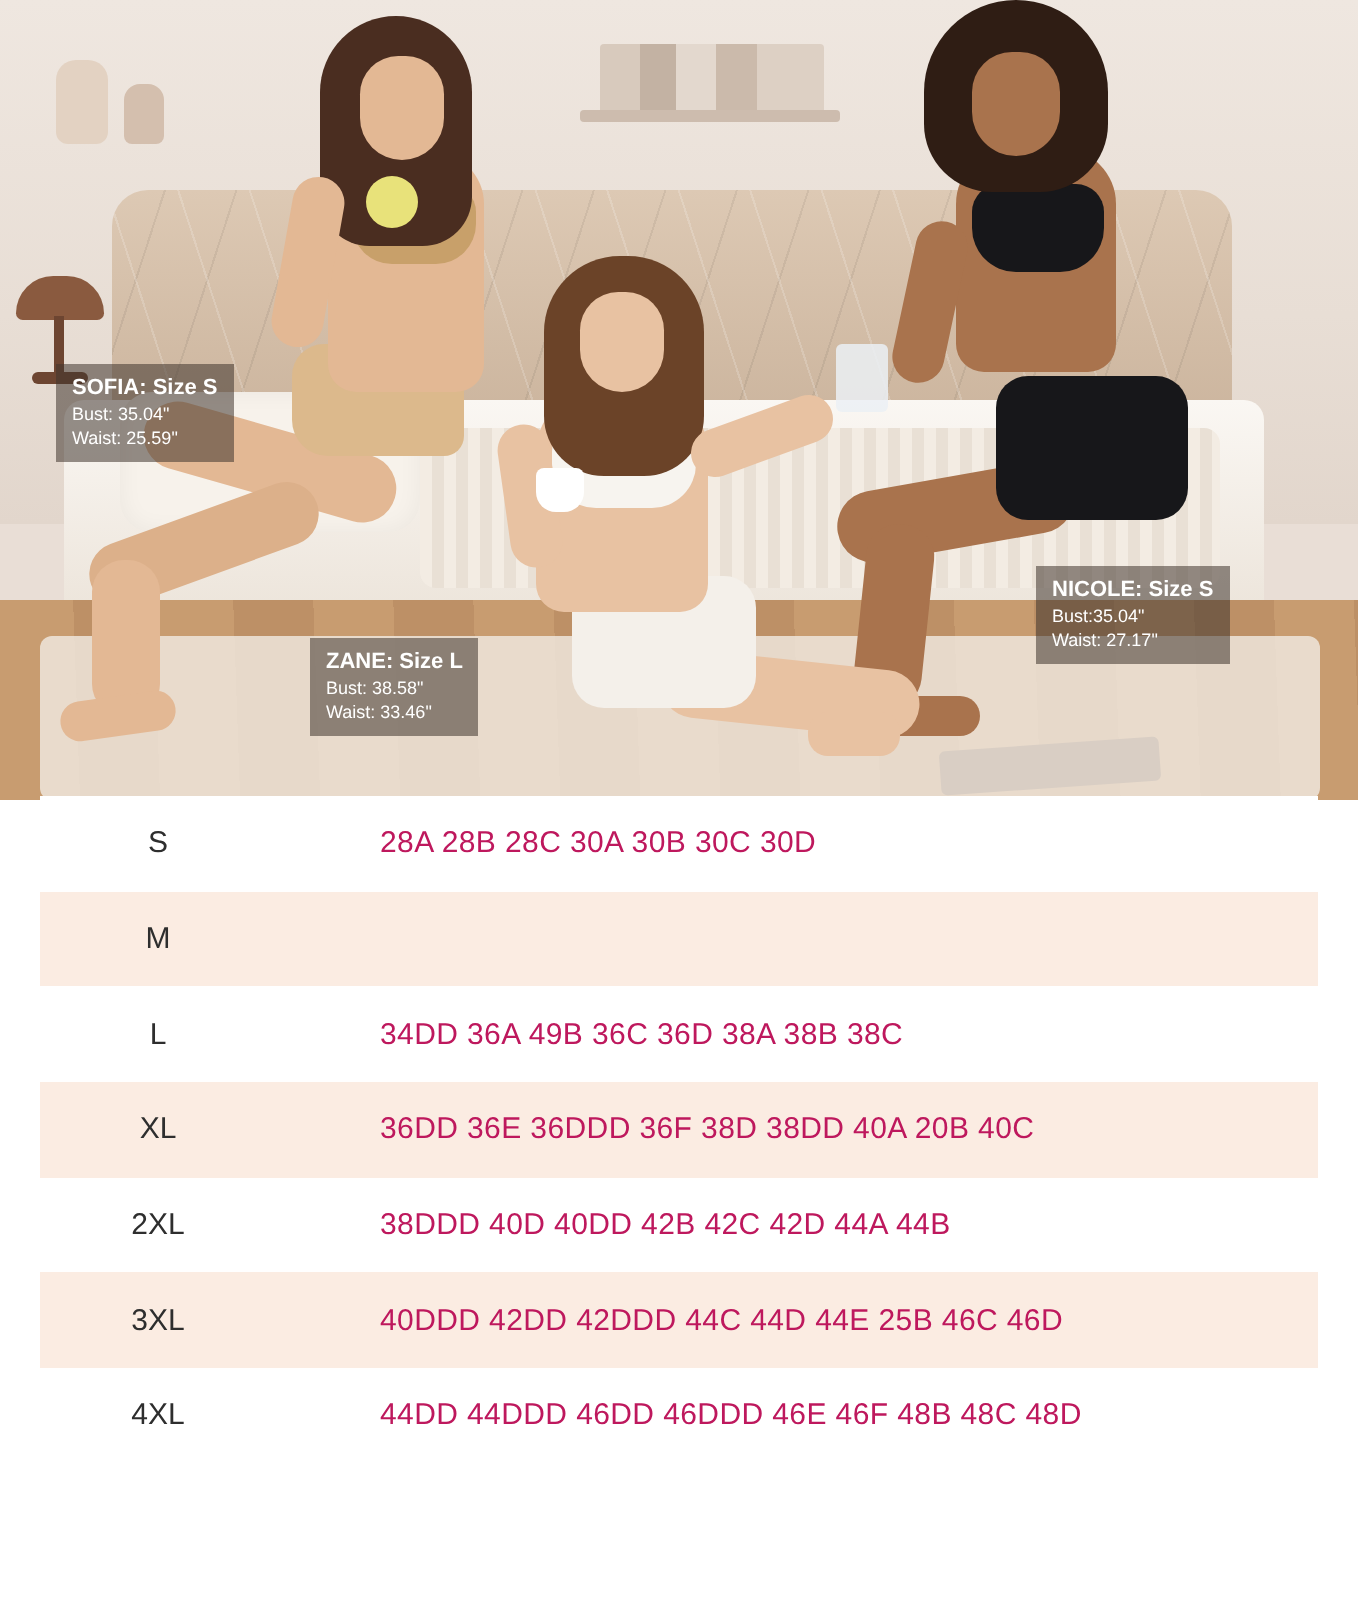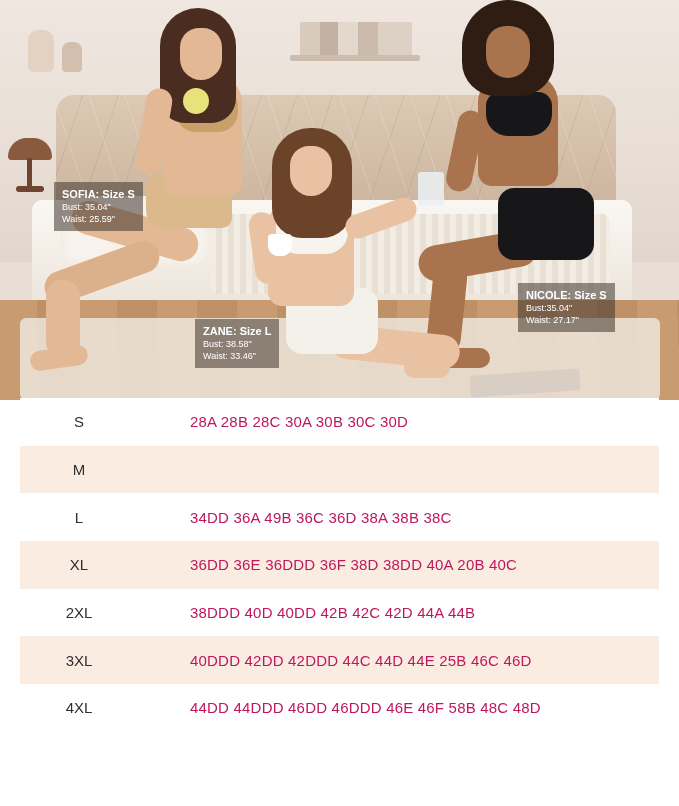--- a/index.html
+++ b/index.html
@@ -334,22 +334,22 @@
   .callout .name {
     font-size: 11px;
     font-weight: bold;
     display: block;
     margin-bottom: 1px;
   }
   .callout .meas {
     font-size: 9px;
     display: block;
   }
-  #callout-sofia  { left: 28px;  top: 182px; margin-left: 26px; }
-  #callout-zane   { left: 155px; top: 319px; margin-left: 40px; }
+  #callout-sofia  { left: 28px;  top: 182px; }
+  #callout-zane   { left: 155px; top: 319px; }
   #callout-nicole { left: 518px; top: 283px; }
 
   
   .chart {
     position: absolute;
     left: 20px;
     top: 398px;
     width: 639px;
     height: 386px;
     background: #ffffff;
@@ -497,17 +497,17 @@
     <div class="row plain">
       <div class="cell-size">2XL</div>
       <div class="cell-cups">38DDD 40D 40DD 42B 42C 42D 44A 44B</div>
     </div>
     <div class="row alt">
       <div class="cell-size">3XL</div>
       <div class="cell-cups">40DDD 42DD 42DDD 44C 44D 44E 25B 46C 46D</div>
     </div>
     <div class="row plain">
       <div class="cell-size">4XL</div>
-      <div class="cell-cups">44DD 44DDD 46DD 46DDD 46E 46F 58B 48C 48D</div>
+      <div class="cell-cups">44DD 44DDD 46DD 46DDD 46E 46F 48B 48C 48D</div>
     </div>
   </div>
 
 </div>
 
 </body></html>

